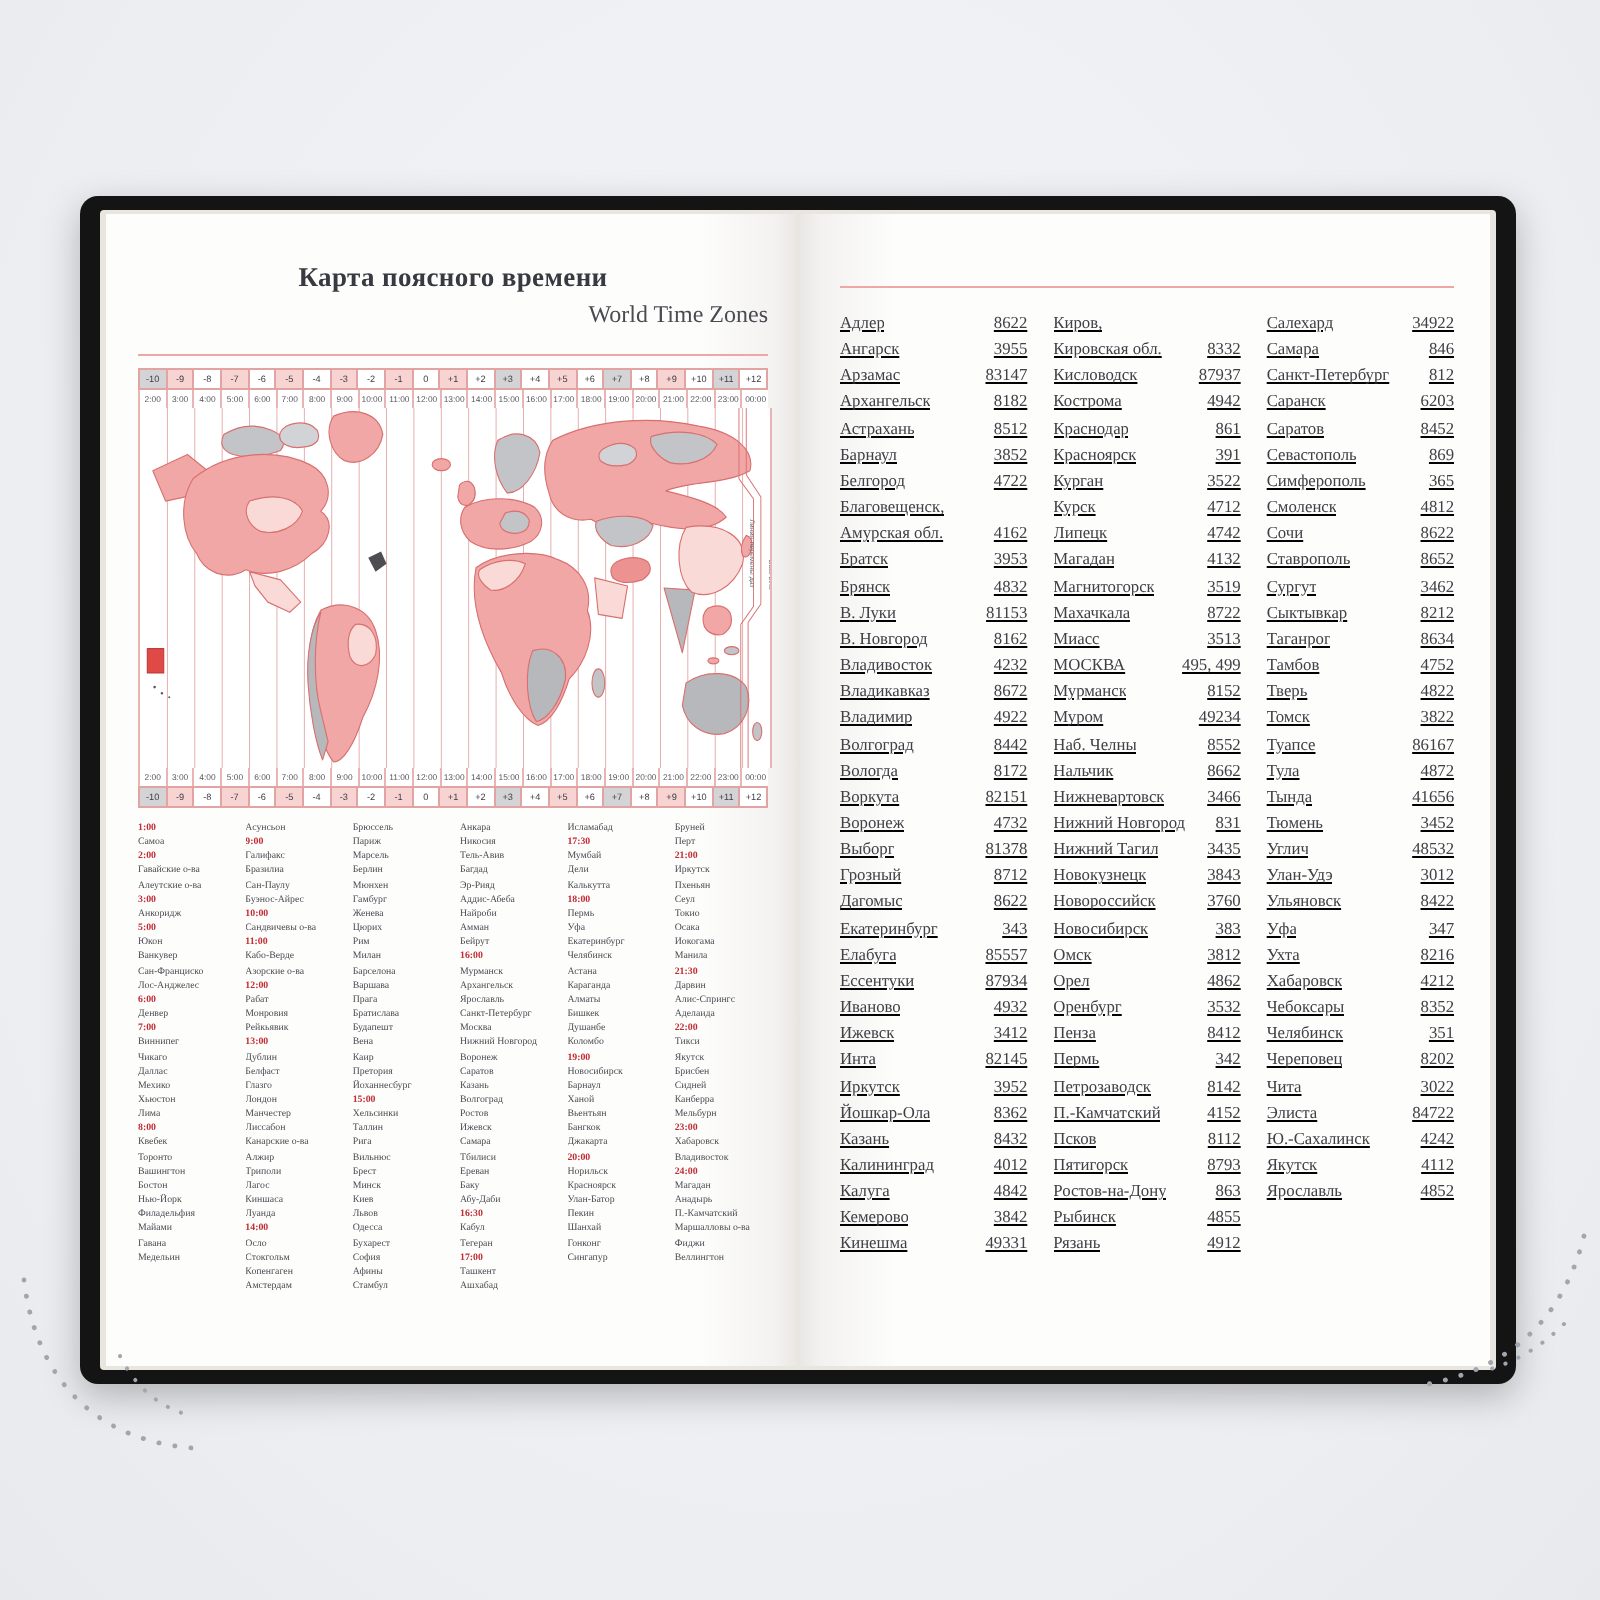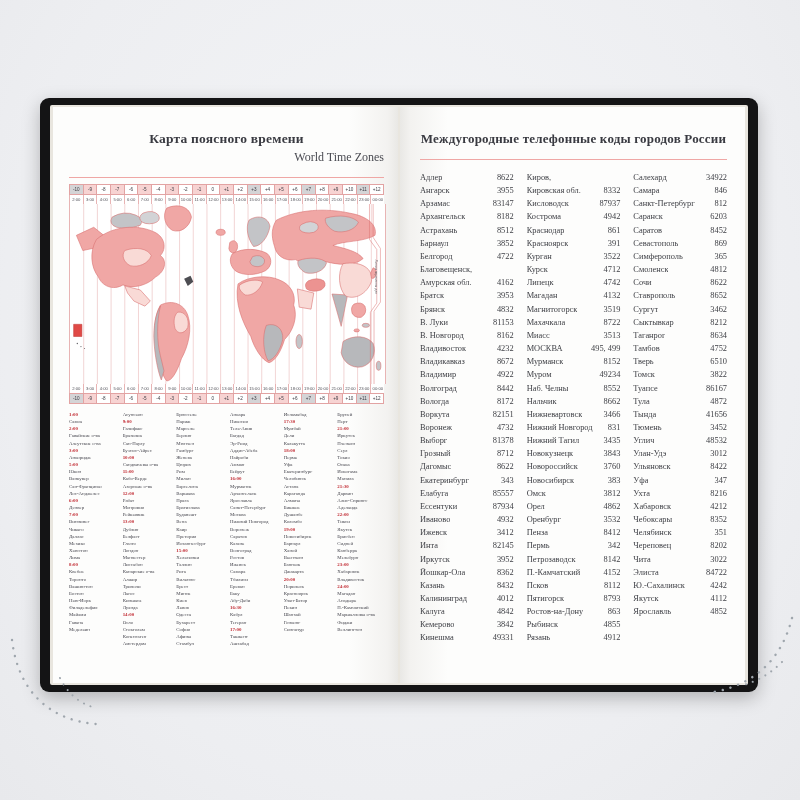--- a/index.html
+++ b/index.html
@@ -25,21 +25,21 @@
   .tcell{flex:1;text-align:center;font-size:4.2px;line-height:9px;height:9px;color:#55555c;
     border-left:0.5px solid #e8b4b4;background:#fff;font-family:"Liberation Sans",sans-serif;}
   .mapbox{width:100%;height:180px;position:relative;background:#fff;border-left:0.5px solid #e8b4b4;border-right:0.5px solid #e8b4b4;}
   .mapbox svg{position:absolute;inset:0;width:100%;height:100%;}
   
   .citycols{display:flex;gap:7px;margin-top:7px;}
   .citycol{flex:1;min-width:0;}
   .cline{font-size:4.9px;line-height:7.15px;color:#4a4a52;white-space:nowrap;overflow:hidden;}
   .cline.time{color:#c22d35;font-weight:bold;}
   
-  .phonecols{display:flex;gap:13px;margin-top:11px;}
+  .phonecols{display:flex;gap:13px;margin-top:11px;text-decoration:underline;}
   .phonecol{flex:1;min-width:0;}
   .prow{display:flex;justify-content:space-between;font-size:8.4px;line-height:13.15px;color:#3f4046;}
   .prow .pname{white-space:nowrap;overflow:hidden;}
   .prow .pcode{text-align:right;white-space:nowrap;padding-left:4px;}
   .deco{position:absolute;pointer-events:none;}
 </style>
 </head>
 <body>
 
 <div class="backdrop"></div>
@@ -454,21 +454,20 @@
           <div class="cline">Маршалловы о-ва</div>
           <div class="cline">Фиджи</div>
           <div class="cline">Веллингтон</div>
         </div>
       </div>
   </div>
 </div>
 
 <div class="page page-right">
   <div class="inner" style="padding-left:20px;padding-right:18px;">
-    <div class="title-ru" style="font-size:13px;">Междугородные телефонные коды городов России</div>
     <hr class="redline">
     <div class="phonecols" id="phonecols">
         <div class="phonecol">
           <div class="prow">
             <div class="pname">Адлер</div>
             <div class="pcode">8622</div>
           </div>
           <div class="prow">
             <div class="pname">Ангарск</div>
             <div class="pcode">3955</div>
@@ -808,21 +807,21 @@
           <div class="prow">
             <div class="pname">Таганрог</div>
             <div class="pcode">8634</div>
           </div>
           <div class="prow">
             <div class="pname">Тамбов</div>
             <div class="pcode">4752</div>
           </div>
           <div class="prow">
             <div class="pname">Тверь</div>
-            <div class="pcode">6510</div>
+            <div class="pcode">4822</div>
           </div>
           <div class="prow">
             <div class="pname">Томск</div>
             <div class="pcode">3822</div>
           </div>
           <div class="prow">
             <div class="pname">Туапсе</div>
             <div class="pcode">86167</div>
           </div>
           <div class="prow">

